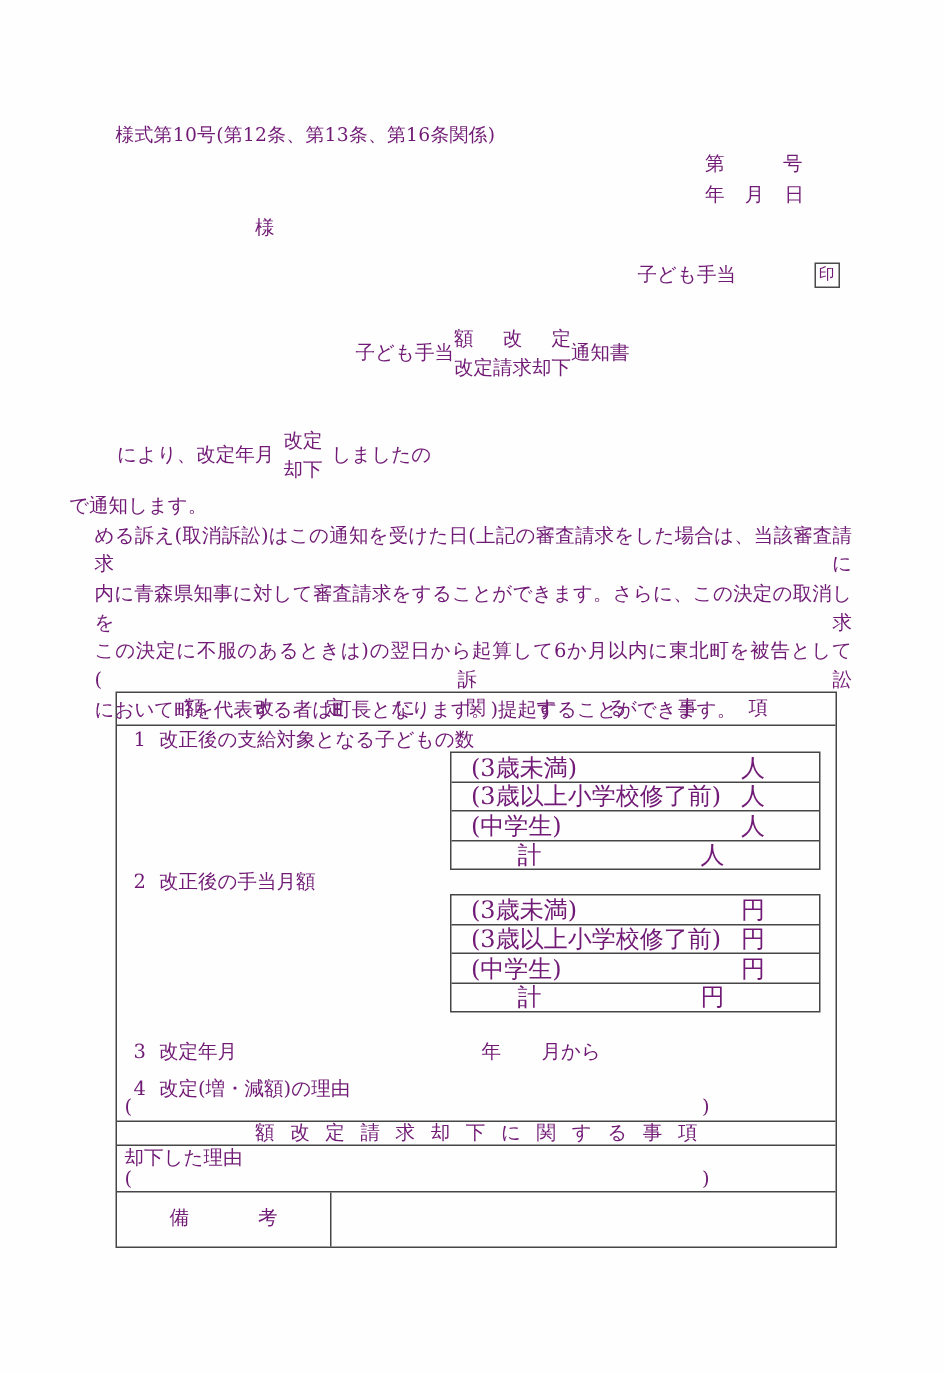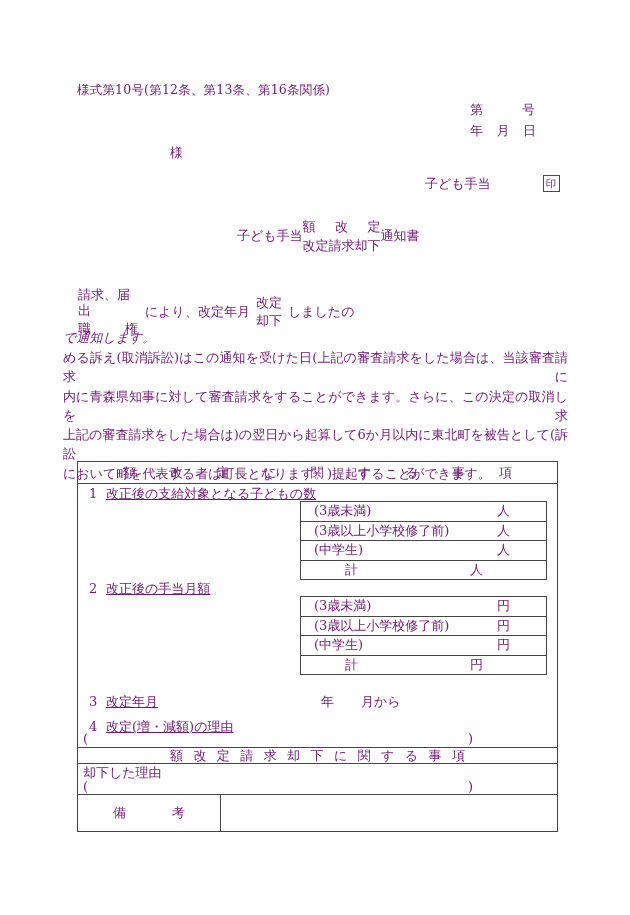--- a/index.html
+++ b/index.html
@@ -32,62 +32,62 @@
   .stack{display:inline-flex;flex-direction:column;gap:3px;}
   .stack-top-spread{display:flex;justify-content:space-between;}
   .stack-center{text-align:left;}
 
   
   .p1-line1{left:75px;top:287px;display:flex;align-items:center;}
   .p1-line1 .gap3{margin-left:3px;}
   .p1-line1 .gap6{margin-left:6px;}
   .opt1{width:64px;}
   .opt1-bottom{display:flex;justify-content:space-between;padding-right:4px;}
-  .p1-line2{left:63px;top:330px;font-style:italic;}
+  .p1-line2{left:46px;top:330px;}
 
   
   .p2{left:63px;top:348px;width:505px;}
   .p2-line{line-height:19.3px;text-align:justify;text-align-last:justify;}
   .p2-line.first{padding-left:13px;}
   .p2-line.last{text-align-last:left;}
 
   
   .notice-table{
     left:77px;top:461px;width:481px;height:371px;
     border:1px solid #464646;box-sizing:border-box;
   }
   .t-header1{
     position:absolute;left:0;right:0;top:0;height:21px;
     border-bottom:1px solid #464646;
     display:flex;justify-content:space-between;align-items:center;
     padding:0 45px;
   }
   .t-item{position:absolute;display:flex;}
   .t-item .no{width:8px;}
-  .t-item .lbl{margin-left:9px;text-decoration:underline;}
+  .t-item .lbl{margin-left:9px;}
   .item1{left:11px;top:24px;}
   .item2{left:11px;top:119px;}
   .item3{left:11px;top:232px;}
   .item4{left:11px;top:257px;}
   .year-label{left:243px;top:232px;}
   .month-from-label{left:283px;top:232px;}
   .paren-open-1{left:5px;top:269px;}
   .paren-close-1{left:390px;top:269px;}
 
   .inner-table{
     position:absolute;left:222px;width:247px;
     border:1px solid #464646;box-sizing:border-box;background:#fefefe;
   }
   .inner1{top:39px;}
   .inner2{top:134px;}
   .i-row{
     height:18.5px;border-bottom:1px solid #464646;
     display:flex;justify-content:space-between;align-items:center;
     padding:0 36px 0 13px;box-sizing:content-box;
-    font-size:13px;
+    font-size:16px;
   }
   .i-row:last-child{border-bottom:none;padding:0 63px 0 44px;}
 
   .t-header2{
     position:absolute;left:0;right:0;top:285px;height:15px;
     border-top:1px solid #464646;border-bottom:1px solid #464646;
     display:flex;justify-content:space-between;align-items:center;
     padding:0 92px;
   }
   .reject-label{left:5px;top:303px;}
@@ -141,40 +141,33 @@
           <span>額</span>
           <span>改</span>
           <span>定</span>
         </span>
       <span>改定請求却下</span>
     </span>
     <span>通知書</span>
   </div>
 
   <div class="abs p1-line1">
-    <span class="stack opt1 gap3">
-      <span>請求、届出</span>
-      <span class="opt1-bottom">
-        <span>職</span>
-        <span>権</span>
-      </span>
-    </span>
     <span class="gap3">により、改定年月</span>
     <span class="stack stack-center gap6">
       <span>改定</span>
       <span>却下</span>
     </span>
     <span class="gap6">しましたの</span>
   </div>
   <div class="abs p1-line2">で通知します。</div>
 
   <div class="abs p2">
     <div class="p2-line">める訴え(取消訴訟)はこの通知を受けた日(上記の審査請求をした場合は、当該審査請求に</div>
     <div class="p2-line">内に青森県知事に対して審査請求をすることができます。さらに、この決定の取消しを求</div>
-    <div class="p2-line">上記の審査請求をした場合は)の翌日から起算して6か月以内に東北町を被告として(訴訟</div>
+    <div class="p2-line">この決定に不服のあるときは)の翌日から起算して6か月以内に東北町を被告として(訴訟</div>
     <div class="p2-line last">において町を代表する者は町長となります。)提起することができます。</div>
   </div>
 
   <div class="abs notice-table">
 
     <div class="t-header1">
         <span>額</span>
         <span>改</span>
         <span>定</span>
         <span>に</span>

